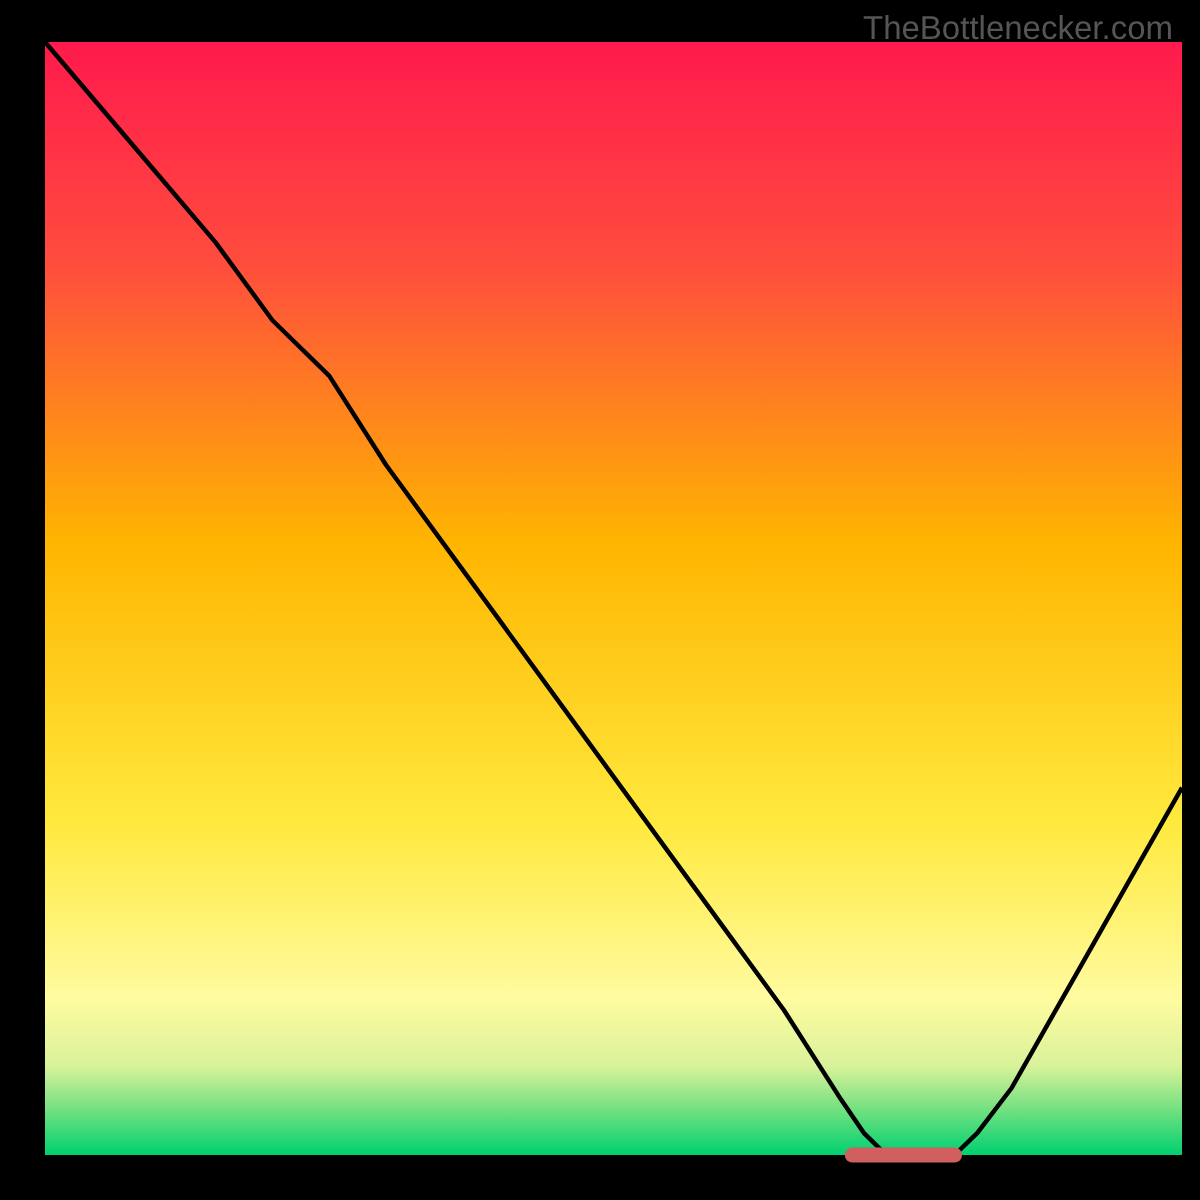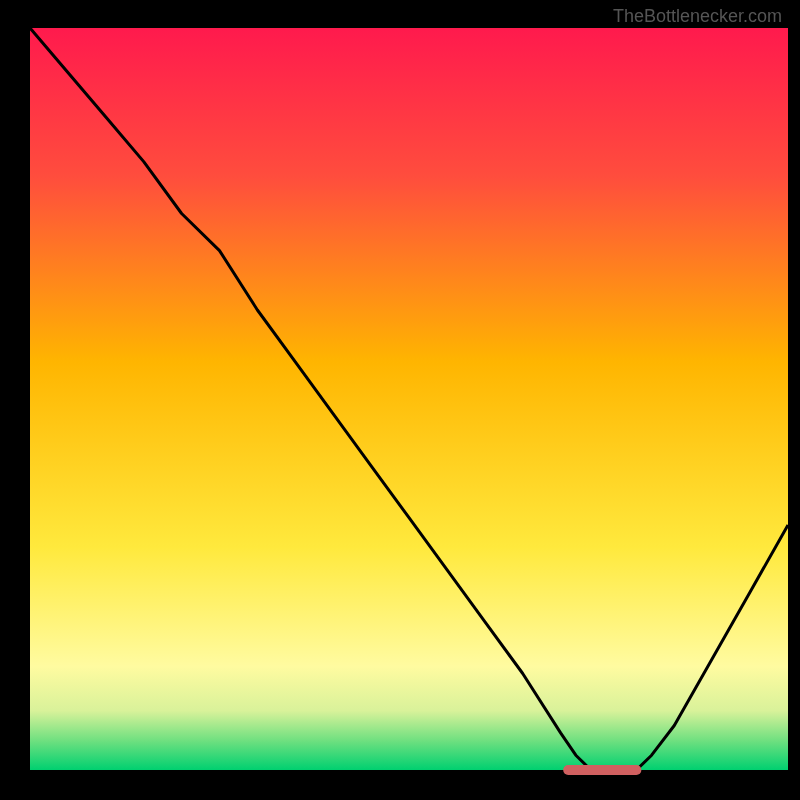--- a/index.html
+++ b/index.html
@@ -15,21 +15,21 @@
     top: 0;
     left: 0;
     width: 800px;
     height: 800px;
   }
   .watermark {
     position: absolute;
     top: 6px;
     right: 18px;
     color: #555;
-    font-size: 18px;
+    font-size: 22px;
     font-weight: 500;
     z-index: 10;
   }
 </style>
 </head>
 <body>
 
 <div class="chart-container">
   <svg id="chart-svg" width="800" height="800" viewBox="0 0 800 800">
       <defs>

